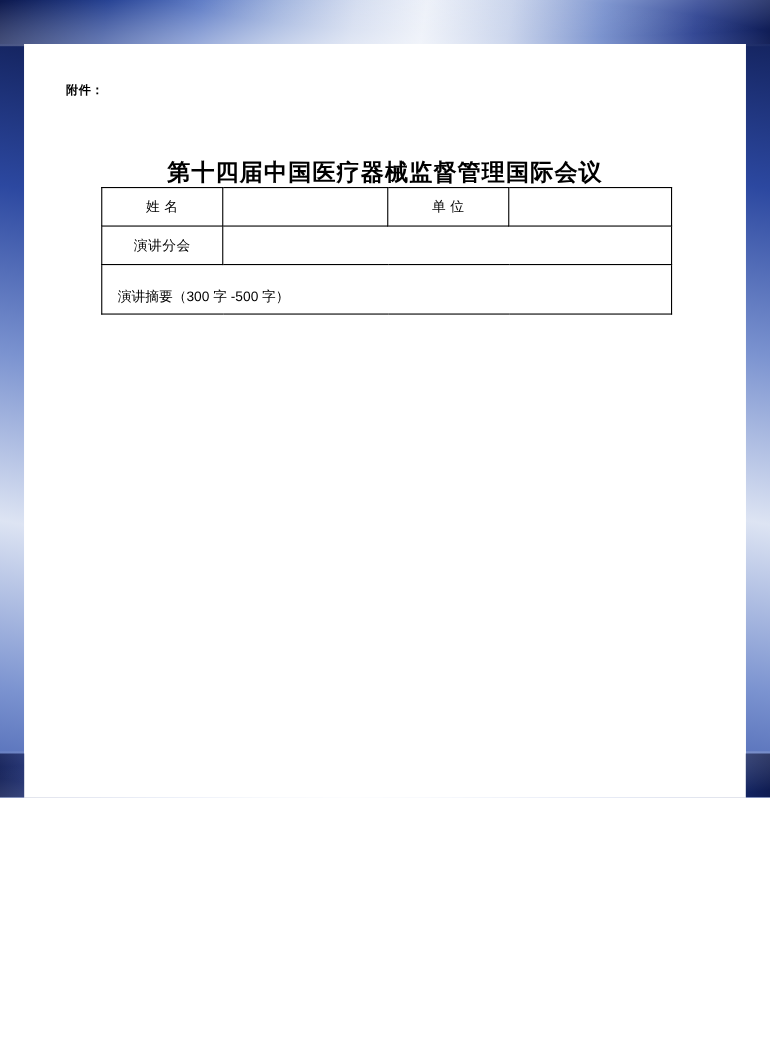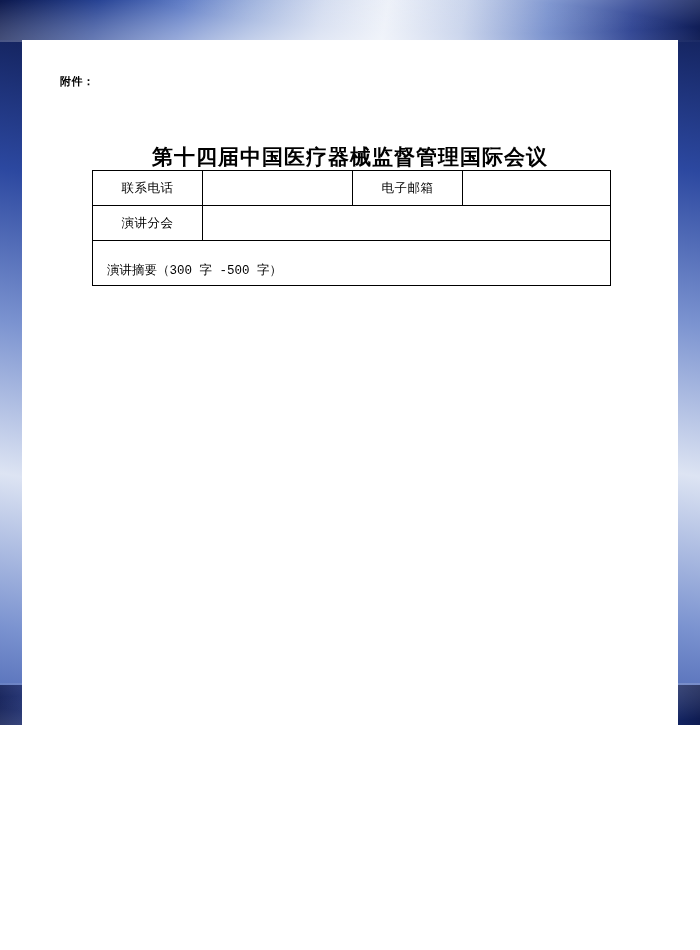--- a/index.html
+++ b/index.html
@@ -134,21 +134,21 @@
   .val {
     background: #ffffff;
   }
   .abstract-cell {
     height: 500px;
     vertical-align: top;
     padding: 10px 0 0 14px !important;
   }
   .abstract-label {
     font-size: 12.5px;
-    font-family: Liberation Mono, monospace;
+    font-family: Liberation Sans, sans-serif;
     color: #000;
     display: block;
     padding-top: 4px;
   }
 
   
   col.c1 { width: 110px; }
   col.c2 { width: 150px; }
   col.c3 { width: 110px; }
   col.c4 { width: 148px; }
@@ -175,23 +175,23 @@
 
     <table class="form-table">
       <colgroup>
         <col class="c1">
           <col class="c2">
           <col class="c3">
           <col class="c4">
       </colgroup>
       <tbody>
         <tr>
-          <td class="lbl">联系电话</td>
+          <td class="lbl">姓    名</td>
           <td class="val"></td>
-          <td class="lbl">电子邮箱</td>
+          <td class="lbl">单    位</td>
           <td class="val"></td>
         </tr>
         <tr>
           <td class="lbl">演讲分会</td>
           <td class="val" colspan="3"></td>
         </tr>
         <tr>
           <td class="abstract-cell" colspan="4">
             <span class="abstract-label">演讲摘要（300 字 -500 字）</span>
           </td>

